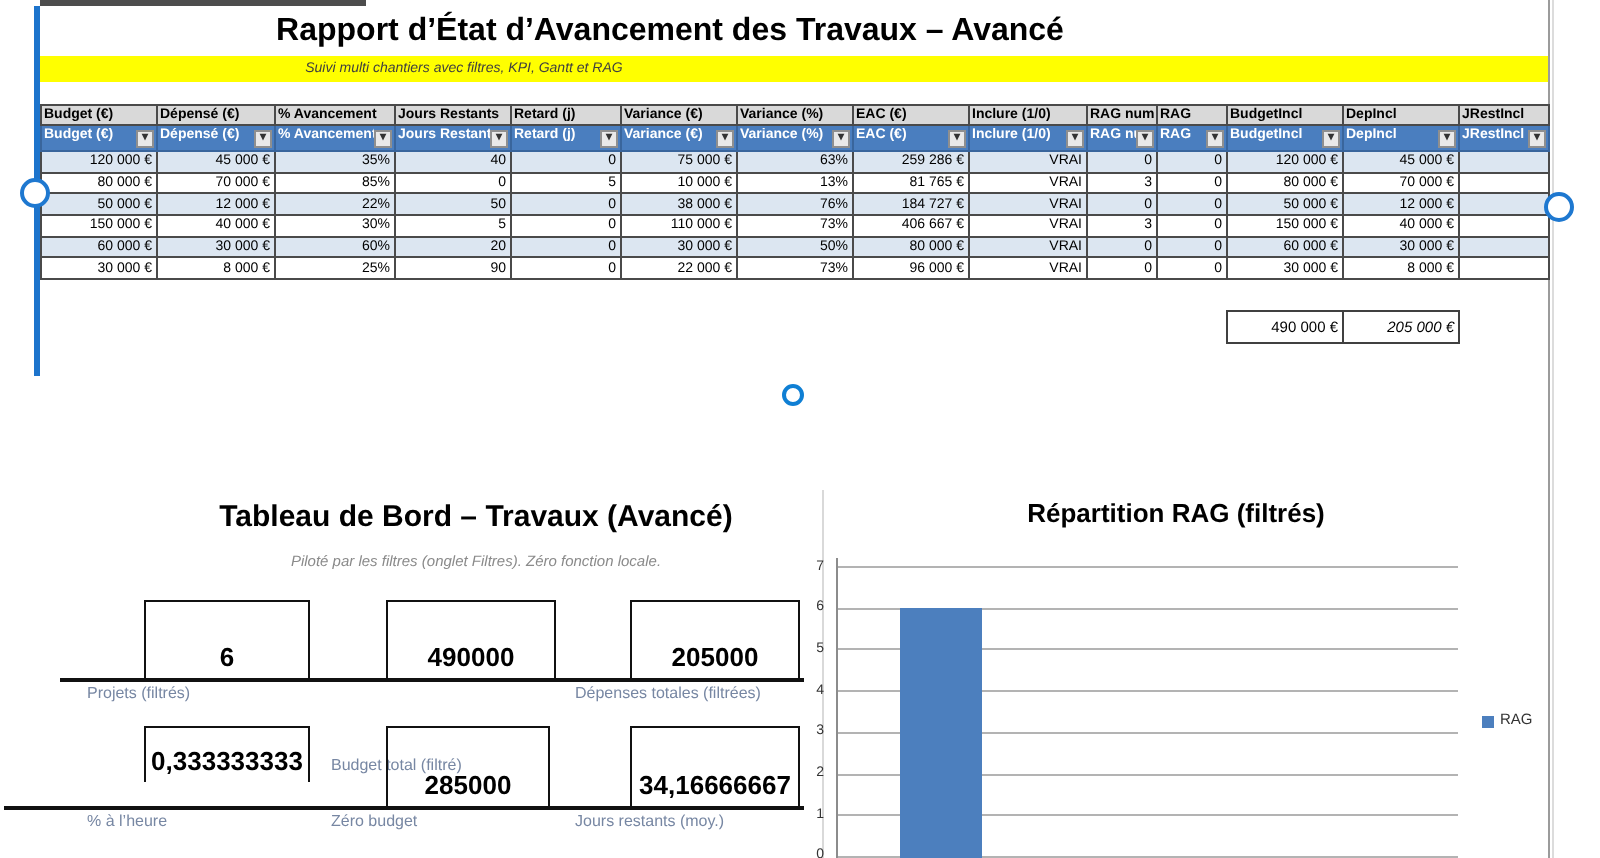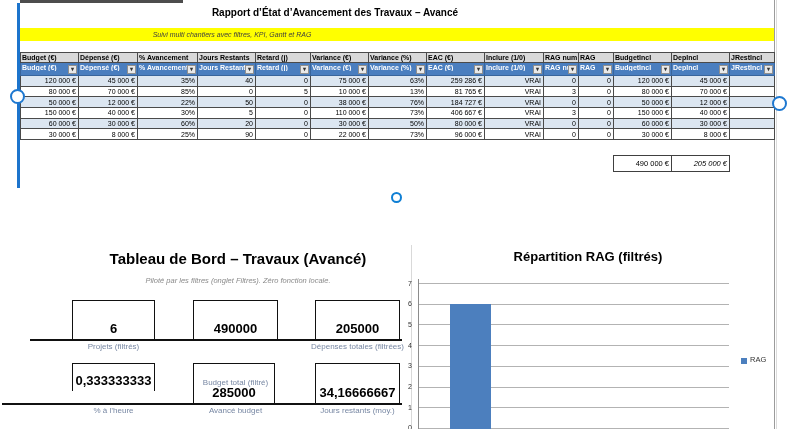--- a/index.html
+++ b/index.html
@@ -11,21 +11,21 @@
   .divider-a{position:absolute;left:774px;top:0;width:1px;height:429px;background:#9b9b9b;}
   .divider-b{position:absolute;left:776px;top:0;width:1px;height:429px;background:#dcdcdc;}
   .sel-line{position:absolute;left:17px;top:3px;width:3px;height:185px;background:#1d74cc;}
   .handle{position:absolute;border-radius:50%;background:#fff;box-sizing:border-box;border:2px solid #1e78d0;}
   .handle.h-left{left:10px;top:89px;width:15px;height:15px;}
   .handle.h-right{left:772px;top:96px;width:15px;height:15px;}
   .handle.h-bottom{left:391px;top:192px;width:11px;height:11px;border-color:#0f7fd4;}
 
   
   .r-title{position:absolute;left:20px;top:7px;width:630px;text-align:center;
-           font-size:10px;font-weight:bold;white-space:nowrap;}
+           font-size:16px;font-weight:bold;white-space:nowrap;}
   .r-subtitle-band{position:absolute;left:20px;top:28px;width:754px;height:13px;background:#ffff00;}
   .r-subtitle{position:absolute;left:0;top:3px;width:424px;text-align:center;
               font-size:7px;font-style:italic;color:#3f3f3f;white-space:nowrap;}
 
   
   table.status{position:absolute;left:20px;top:52px;width:754px;border-collapse:collapse;
                table-layout:fixed;border:1px solid #404040;}
   table.status th,table.status td{border:1px solid #4a4a4a;box-sizing:border-box;}
   tr.gray-row th{background:#d9d9d9;font-size:7px;font-weight:bold;text-align:left;
                  height:10px;padding:0 1px;overflow:hidden;white-space:nowrap;}
@@ -44,21 +44,21 @@
 
   
   .d-title{position:absolute;left:23px;top:250px;width:430px;text-align:center;
            font-size:15px;font-weight:bold;white-space:nowrap;}
   .d-subtitle{position:absolute;left:23px;top:276px;width:430px;text-align:center;
               font-size:7.5px;font-style:italic;color:#8a8a8a;white-space:nowrap;}
   .kpi-box{position:absolute;border:1px solid #111;border-bottom:none;box-sizing:border-box;
            display:flex;align-items:flex-end;justify-content:center;}
   .kpi-value{font-size:13px;font-weight:bold;padding-bottom:3px;white-space:nowrap;}
   .kpi-line{position:absolute;height:2px;background:#111;}
-  .kpi-label{position:absolute;width:140px;text-align:center;font-size:8px;color:#7787a3;white-space:nowrap;}
+  .kpi-label{position:absolute;width:140px;font-size:8px;color:#7787a3;white-space:nowrap;}
 
   
   .chart-left-edge{position:absolute;left:411px;top:245px;width:1px;height:184px;background:#d9d9d9;}
   .c-title{position:absolute;left:415px;top:249px;width:346px;text-align:center;
            font-size:13px;font-weight:bold;white-space:nowrap;}
   .axis-y{position:absolute;left:418px;top:279px;width:1px;height:150px;background:#8c8c8c;}
   .gridline{position:absolute;left:419px;width:310px;height:1px;background:#b3b3b3;}
   .tick{position:absolute;left:398px;width:14px;text-align:right;font-size:7px;color:#333;}
   .bar{position:absolute;left:450px;width:41px;background:#4c7fbe;}
   .legend-swatch{position:absolute;left:741px;top:358px;width:6px;height:6px;background:#4c7fbe;}
@@ -296,21 +296,21 @@
         <span class="kpi-value">205000</span>
       </div>
       <div class="kpi-label" style="left: 287.5px; top: 342px;">Dépenses totales (filtrées)</div>
       <div class="kpi-box" style="left: 72px; top: 363px; width: 83px; height: 28px;">
         <span class="kpi-value">0,333333333</span>
       </div>
       <div class="kpi-label" style="left: 43.5px; top: 406px;">% à l’heure</div>
       <div class="kpi-box" style="left: 193px; top: 363px; width: 82px; height: 40px;">
         <span class="kpi-value">285000</span>
       </div>
-      <div class="kpi-label" style="left: 165.5px; top: 406px;">Avancé budget</div>
+      <div class="kpi-label" style="left: 165.5px; top: 406px;">Zéro budget</div>
       <div class="kpi-box" style="left: 315px; top: 363px; width: 85px; height: 40px;">
         <span class="kpi-value">34,16666667</span>
       </div>
       <div class="kpi-label" style="left: 287.5px; top: 406px;">Jours restants (moy.)</div>
     </div>
 
   <div class="chart-left-edge"></div>
   <div class="c-title">Répartition RAG (filtrés)</div>
   <div id="chart-plot">
     <div class="axis-y"></div>

